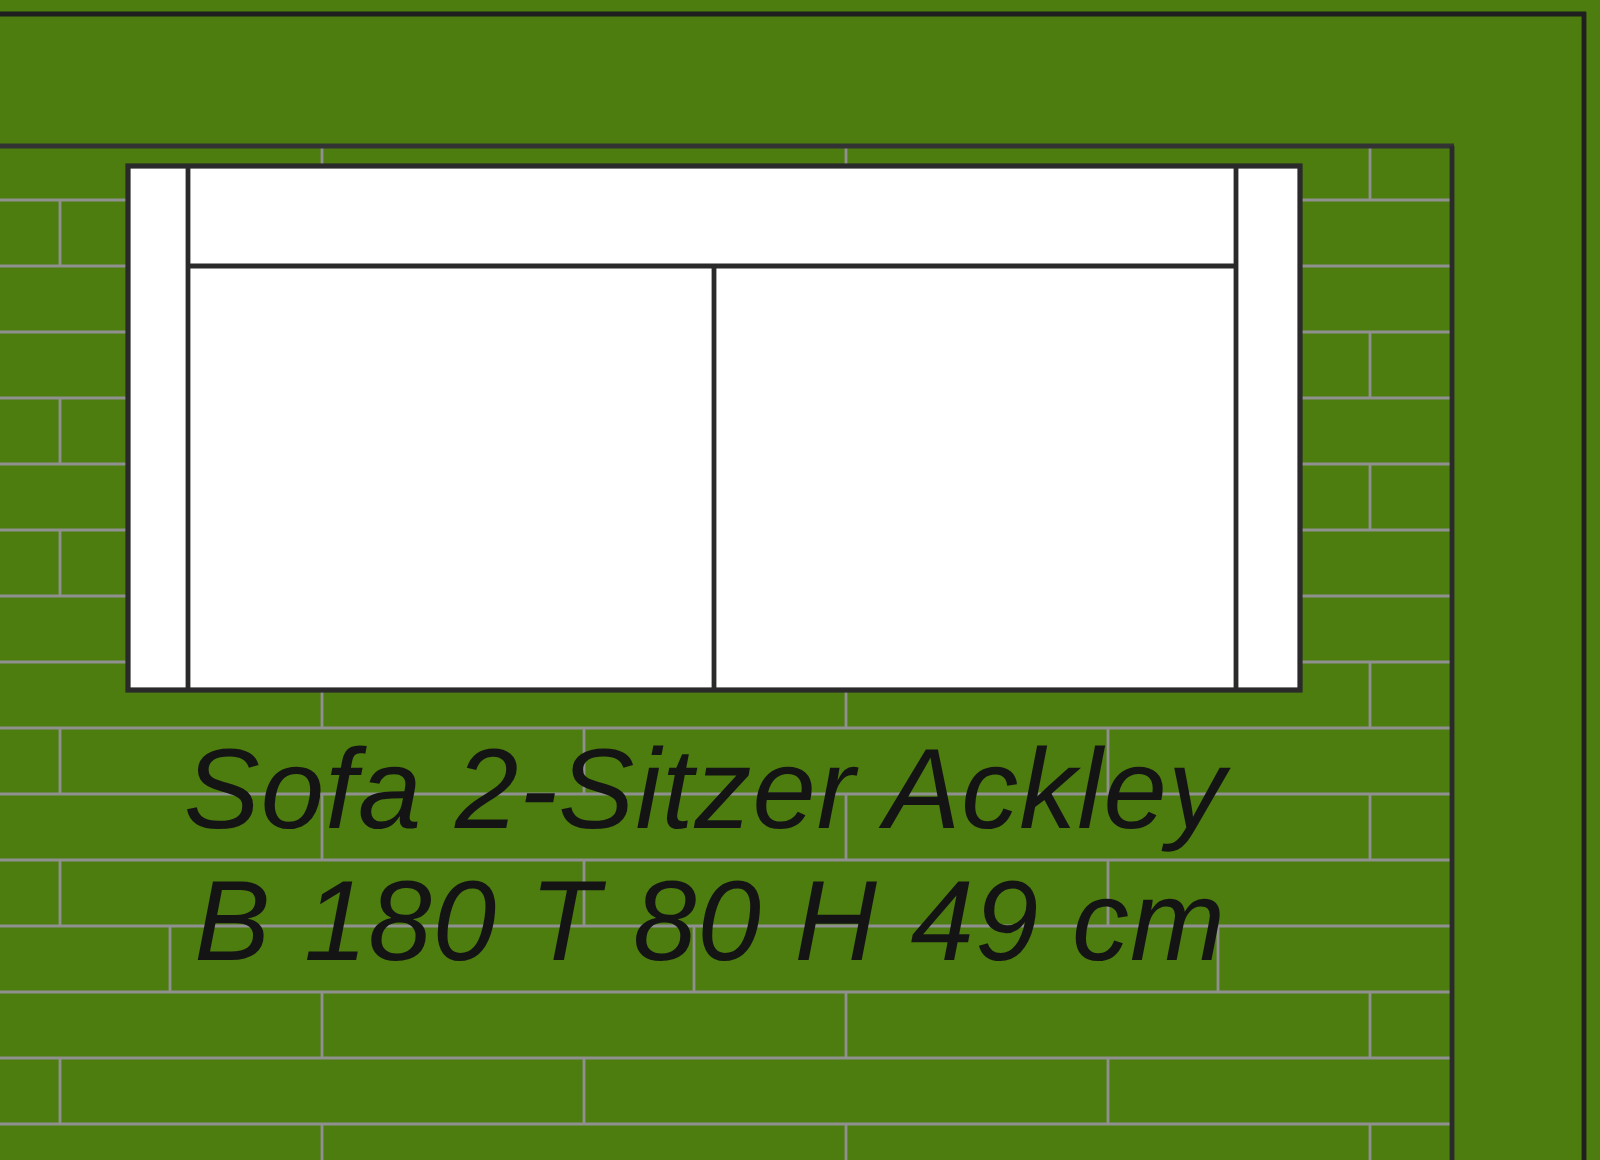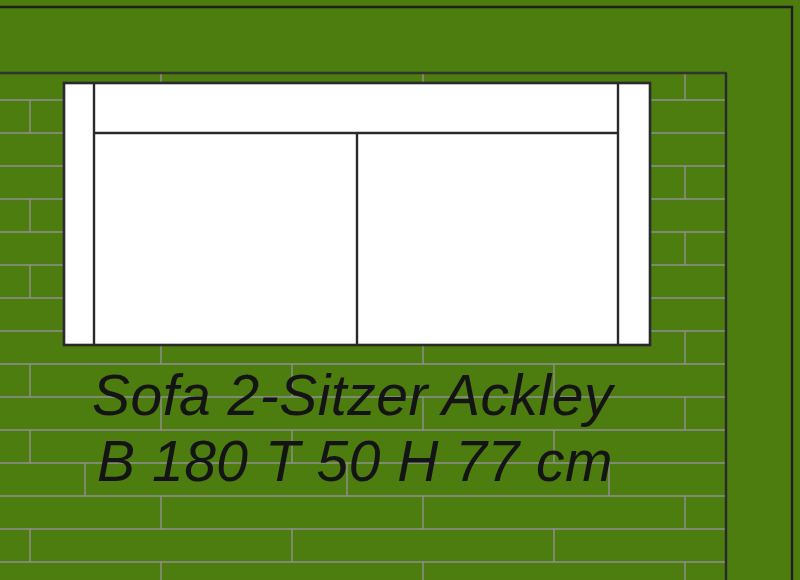--- a/index.html
+++ b/index.html
@@ -51,16 +51,16 @@
       <rect x="64" y="83" width="586" height="262" fill="#ffffff" stroke="#2a2a2a" stroke-width="2.6"></rect>
       <path d="M94,83 V345" stroke="#2a2a2a" stroke-width="2.4" fill="none"></path>
       <path d="M618,83 V345" stroke="#2a2a2a" stroke-width="2.4" fill="none"></path>
       <path d="M94,133 H618" stroke="#2a2a2a" stroke-width="2.4" fill="none"></path>
       <path d="M357,133 V345" stroke="#2a2a2a" stroke-width="2.4" fill="none"></path>
     </g>
   </svg>
 
   <div class="label-block">
     <div>Sofa 2-Sitzer Ackley</div>
-    <div>B 180 T 50 H 77 cm</div>
+    <div>B 180 T 80 H 49 cm</div>
   </div>
 
 </div>
 
 </body></html>

